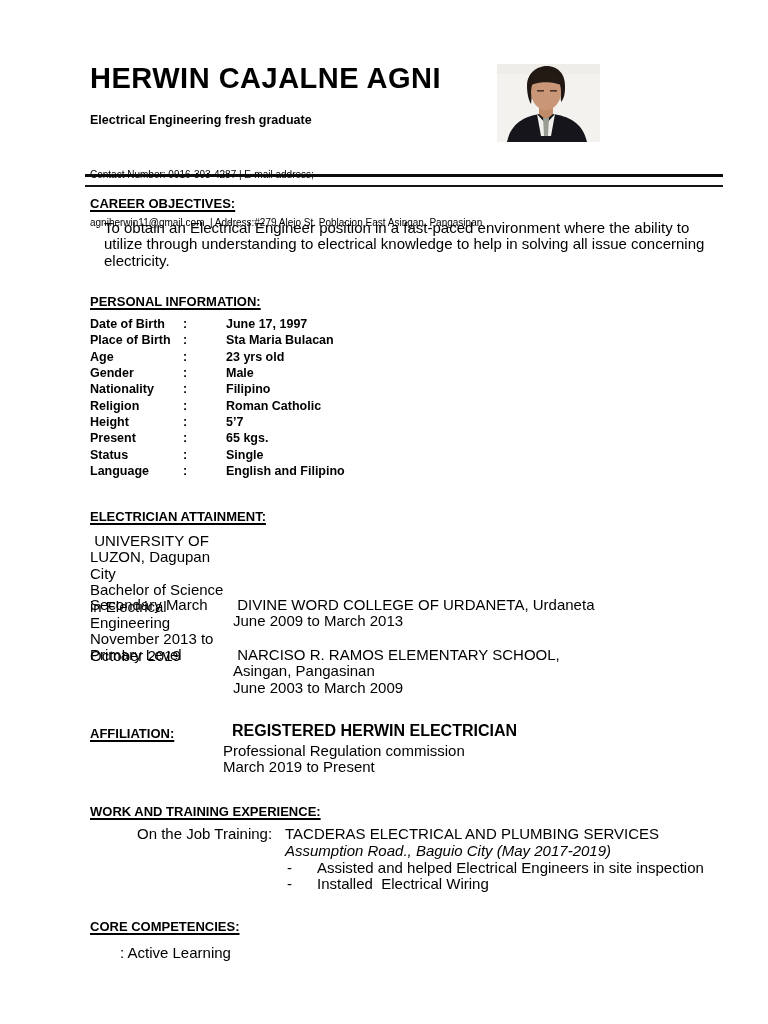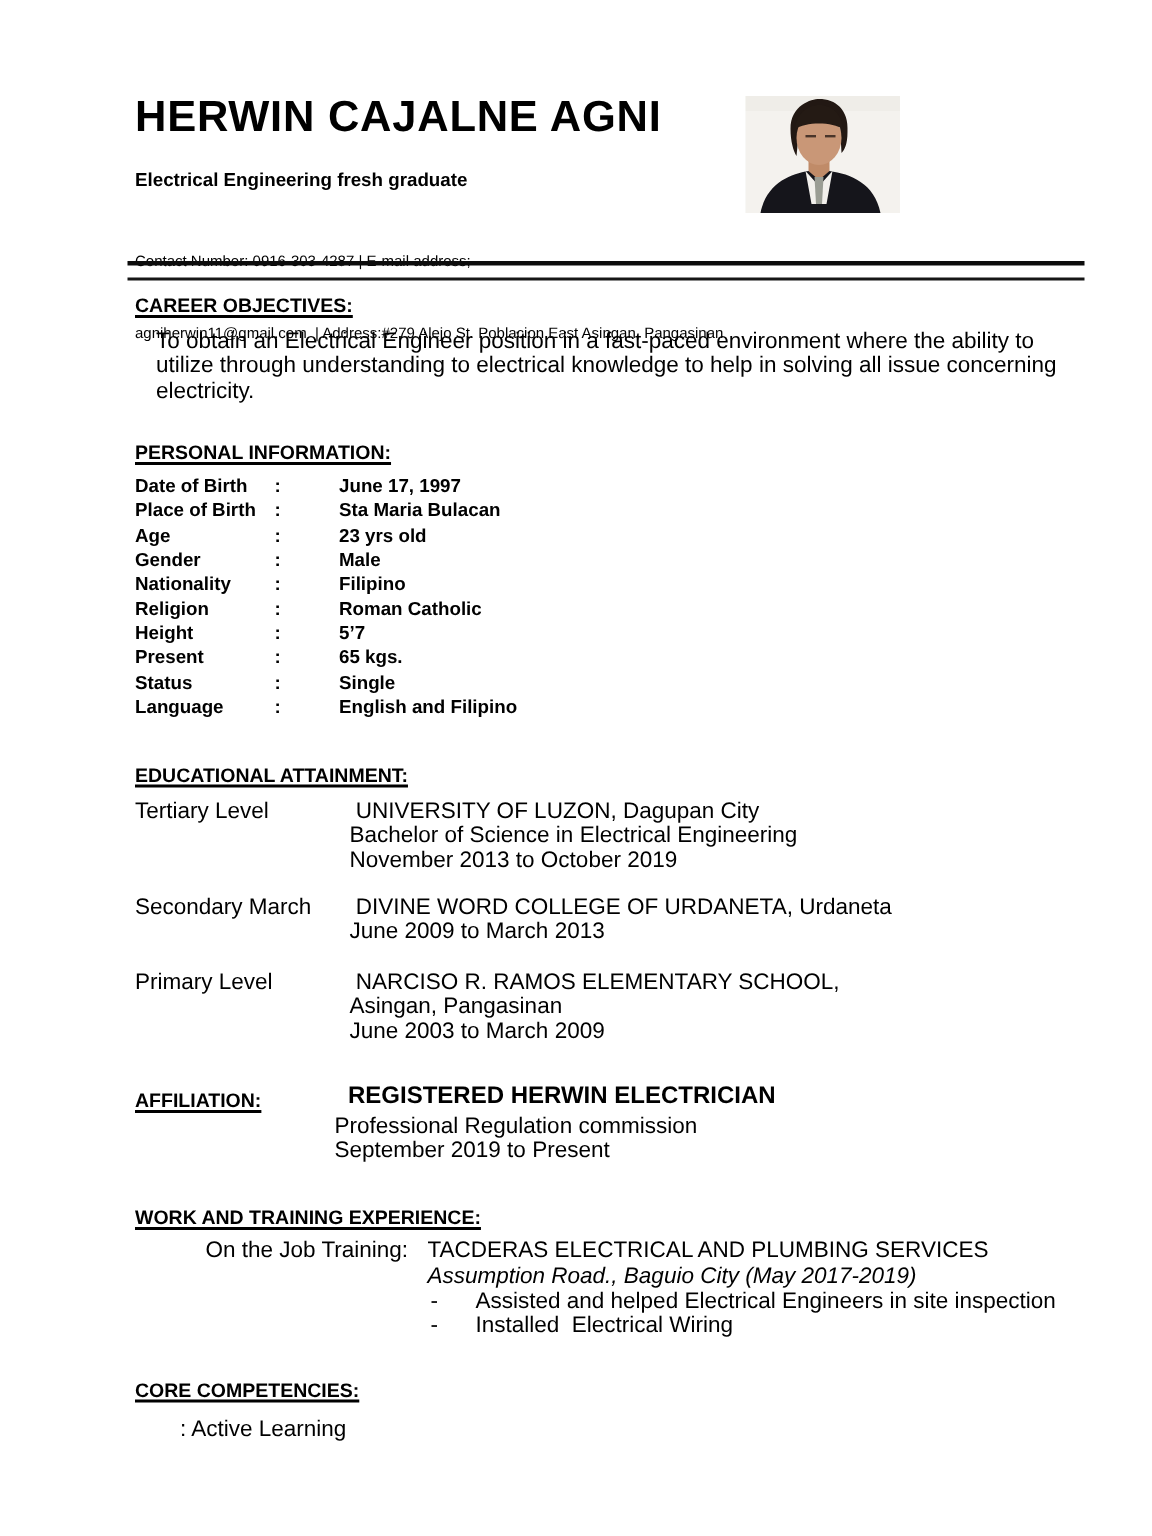--- a/index.html
+++ b/index.html
@@ -145,24 +145,23 @@
       <span>:</span>
       <span>65 kgs.</span>
     <span>Status</span>
       <span>:</span>
       <span>Single</span>
     <span>Language</span>
       <span>:</span>
       <span>English and Filipino</span>
   </div>
 
-  <div class="abs heading" style="left:90px; top:509px;">EDUCATIONAL ATTAINMENT:</div>
+  <div class="abs heading" style="left:90px; top:509px;">ELECTRICIAN ATTAINMENT:</div>
 
   <div class="abs body-text edu-entry" style="left:90px; top:533px; width:632px;">
-    <span>Tertiary Level</span>
     <span class="edu-lines">
       <div> UNIVERSITY OF LUZON, Dagupan City</div>
       <div>Bachelor of Science in Electrical Engineering</div>
       <div>November 2013 to October 2019</div>
     </span>
   </div>
 
   <div class="abs body-text edu-entry" style="left:90px; top:597px; width:632px;">
     <span>Secondary March</span>
     <span class="edu-lines">
@@ -177,21 +176,21 @@
       <div> NARCISO R. RAMOS ELEMENTARY SCHOOL,</div>
       <div>Asingan, Pangasinan</div>
       <div>June 2003 to March 2009</div>
     </span>
   </div>
 
   <div class="abs heading" style="left:90px; top:726px;">AFFILIATION:</div>
   <div class="abs aff-title">REGISTERED HERWIN ELECTRICIAN</div>
   <div class="abs body-text aff-lines">
     <div>Professional Regulation commission</div>
-    <div>September 2019 to Present</div>
+    <div>March 2019 to Present</div>
   </div>
 
   <div class="abs heading" style="left:90px; top:804px;">WORK AND TRAINING EXPERIENCE:</div>
   <div class="abs body-text work-row">
     <span>On the Job Training:</span>
     <span>TACDERAS ELECTRICAL AND PLUMBING SERVICES</span>
   </div>
   <div class="abs body-text work-loc">Assumption Road., Baguio City (May 2017-2019)</div>
   <div class="abs body-text bullets">
     <div class="bullet">

